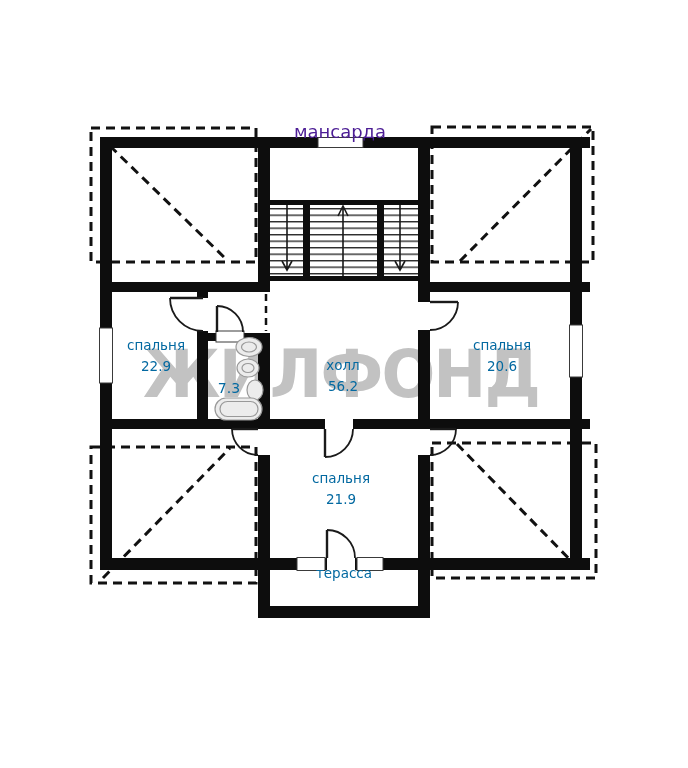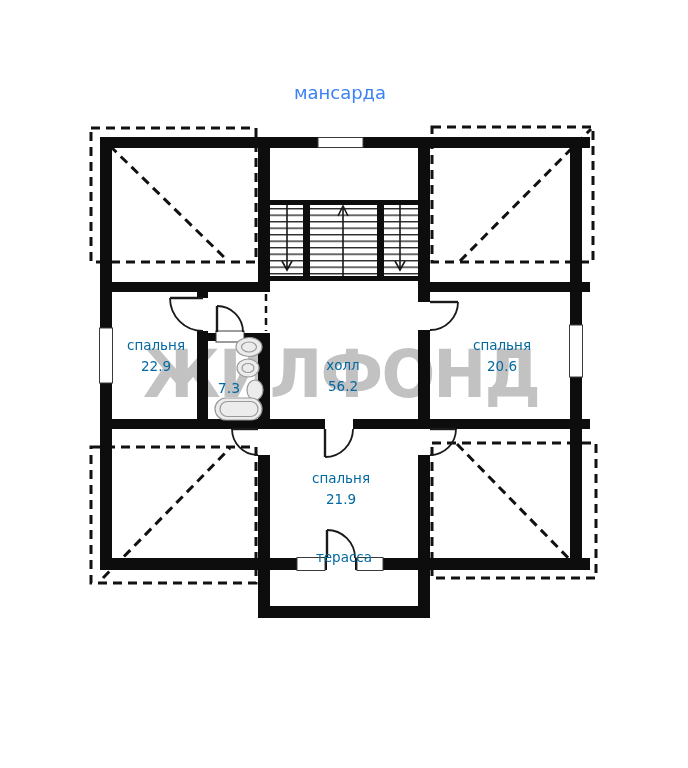--- a/index.html
+++ b/index.html
@@ -10,21 +10,21 @@
   .plan-svg{position:absolute;left:0;top:0;z-index:2;}
   .watermark{
     position:absolute;left:341px;top:378px;transform:translate(-50%,-54%) scaleX(.96);
     z-index:1;font-weight:bold;font-size:66px;letter-spacing:-2px;
     color:#c2c2c2;white-space:nowrap;user-select:none;
   }
   .lbl{
     position:absolute;z-index:3;transform:translate(-50%,-50%);
     text-align:center;color:#0369a1;font-size:13.5px;line-height:21px;white-space:nowrap;
   }
-  .title{font-size:18px;color:#3b82f6;}
+  .title{font-size:18px;color:#4c1d95;margin-top:39px;}
   .area-only{font-size:14px;}
 </style>
 </head>
 <body>
 
 <div class="canvas">
 
   <div class="watermark">ЖИЛФОНД</div>
 
   <svg class="plan-svg" width="688" height="768" viewBox="0 0 688 768">
@@ -171,17 +171,17 @@
   <div class="lbl" style="left:502px;top:356px">
     <div>спальня</div>
     <div>20.6</div>
   </div>
 
   <div class="lbl" style="left:341px;top:489px">
     <div>спальня</div>
     <div>21.9</div>
   </div>
 
-  <div class="lbl" style="left:344px;top:557px">
+  <div class="lbl" style="left:344px;top:573px">
     <div>терасса</div>
   </div>
 
 </div>
 
 </body></html>

